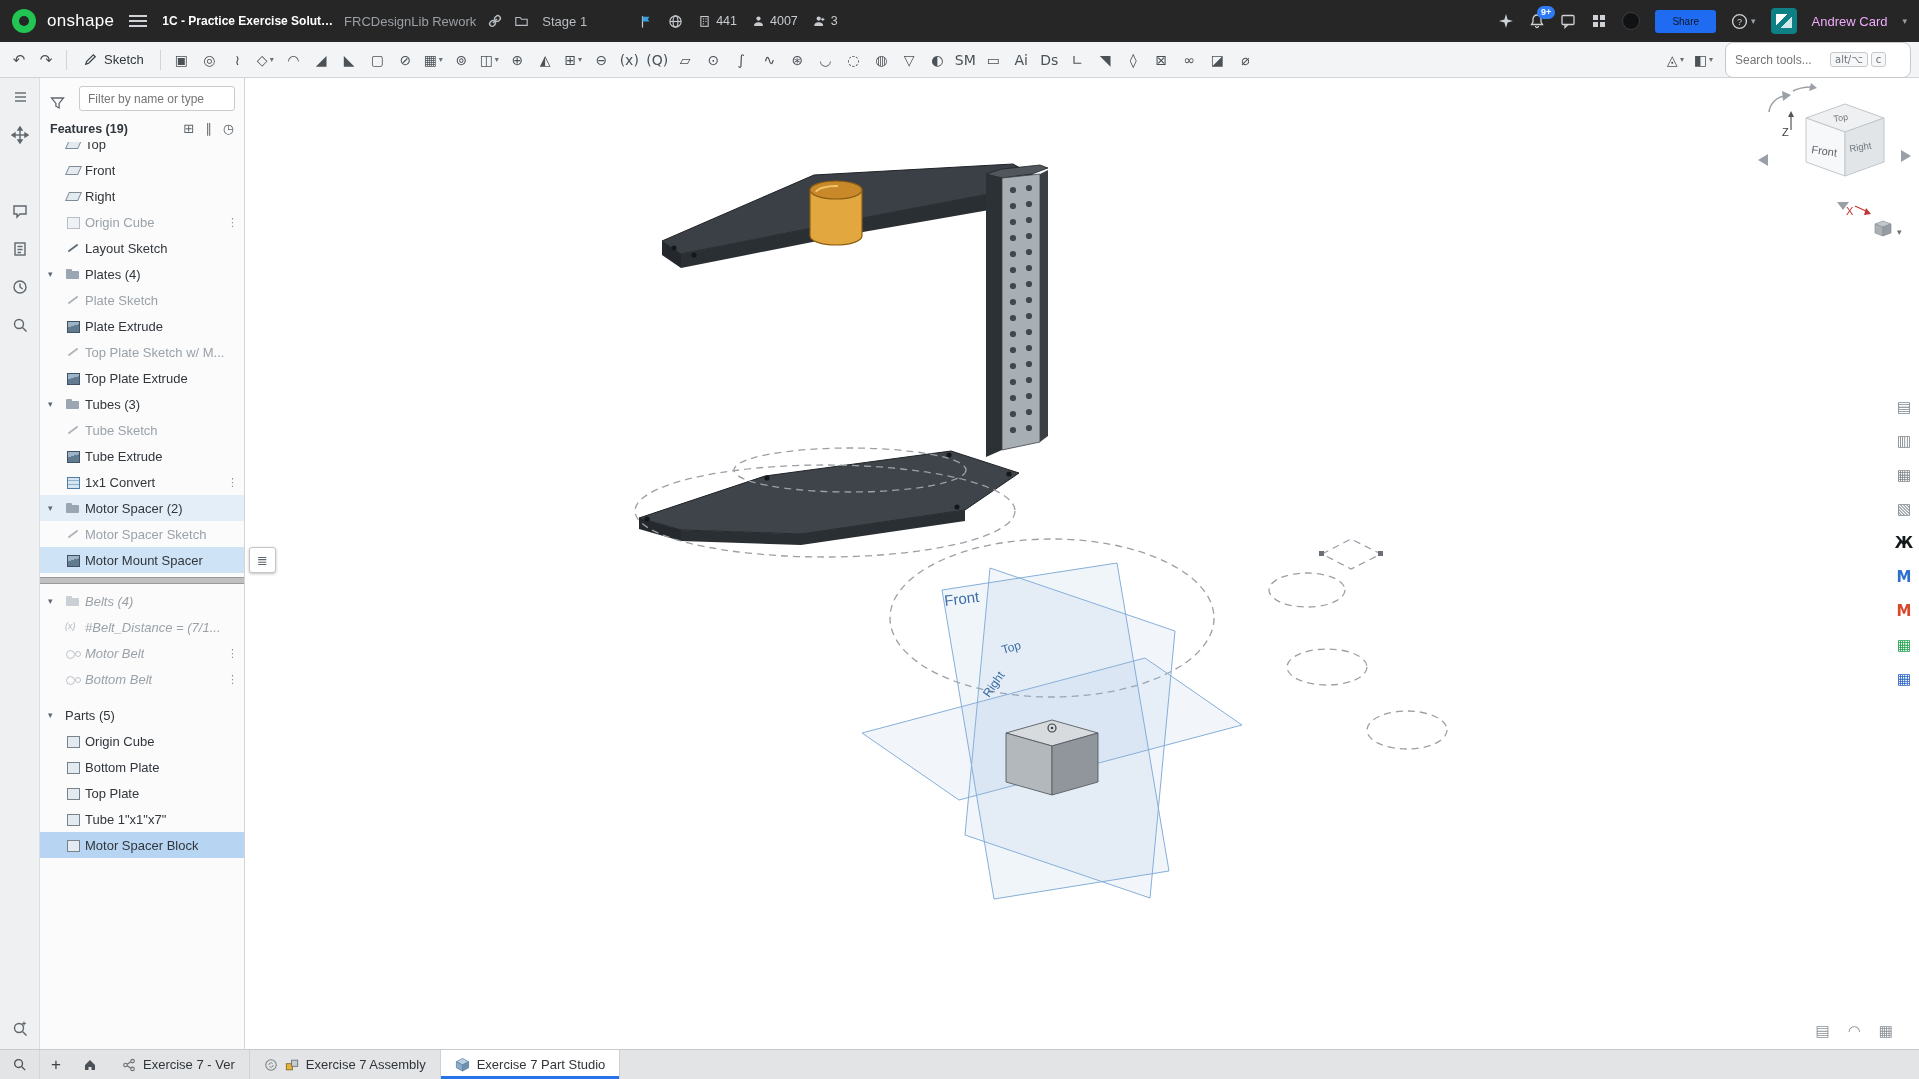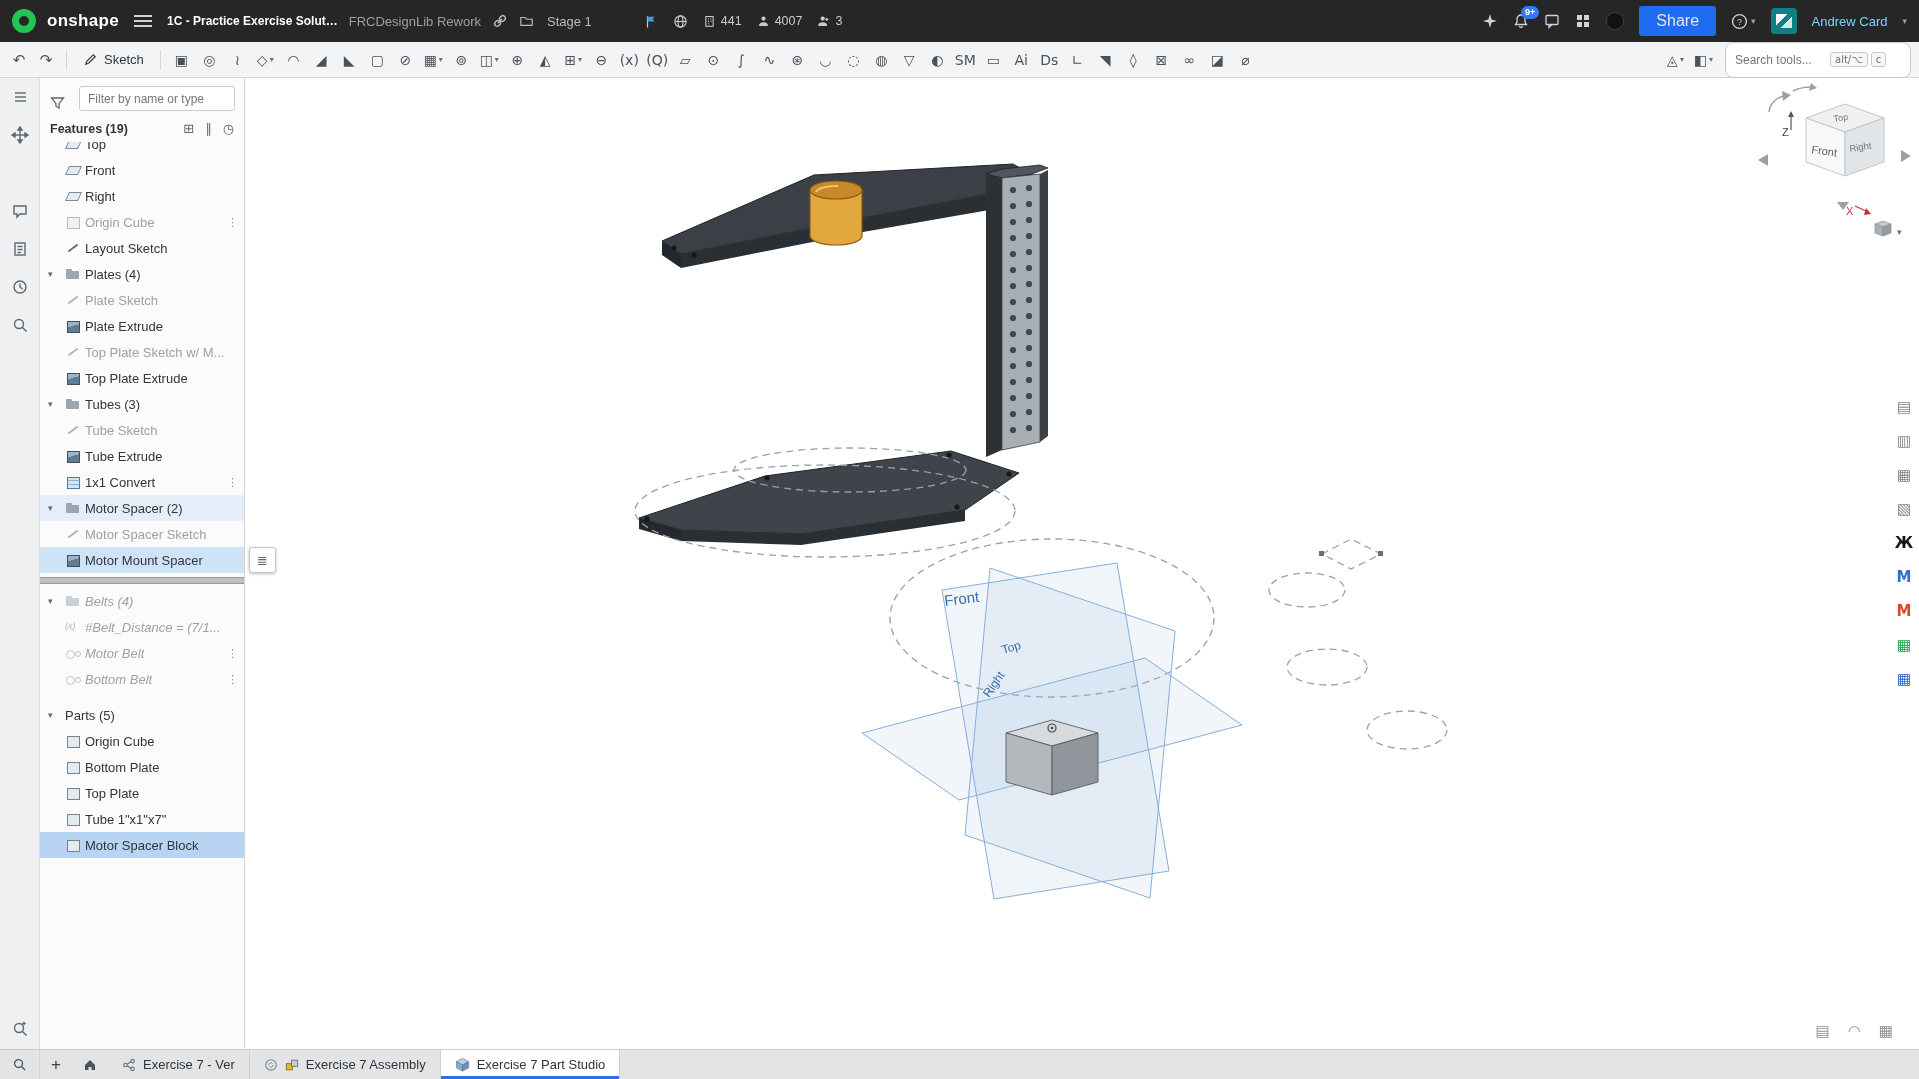--- a/index.html
+++ b/index.html
@@ -4,36 +4,36 @@
 <style>
   *{box-sizing:border-box;margin:0;padding:0}
   body{font-family:"Liberation Sans",sans-serif;background:#555}
   #app{position:relative;width:1919px;height:1079px;background:#fff;overflow:hidden}
 
   
   #topbar{height:42px;background:#262626;display:flex;align-items:center;padding:0 12px;color:#e8eaec}
   .tb-left{display:flex;align-items:center;gap:11px}
   .logo-mark{width:24px;height:24px;border-radius:50%;background:#23c552;position:relative;flex:0 0 24px}
   .logo-mark::after{content:"";position:absolute;left:7px;top:7px;width:10px;height:10px;border-radius:50%;background:#262626}
-  .logo-word{font-size:17px;font-weight:bold;color:#fff;letter-spacing:.3px}
+  .logo-word{font-size:17px;font-weight:normal;color:#fff;letter-spacing:.3px}
   .burger{width:18px;height:12px;border-top:2px solid #cfd3d7;border-bottom:2px solid #cfd3d7;position:relative;margin:0 4px}
   .burger::after{content:"";position:absolute;left:0;top:3px;width:100%;height:2px;background:#cfd3d7}
   .tb-title{font-size:12px;font-weight:bold;color:#fff;white-space:nowrap}
   .tb-sub{font-size:13px;color:#9aa0a6;white-space:nowrap}
   .tb-stage{display:flex;align-items:center;gap:13px;color:#b8bdc2;font-size:13px}
   .tb-center{display:flex;align-items:center;gap:15px;margin-left:52px;color:#c7cbd0;font-size:12.5px}
   .tb-stat{display:flex;align-items:flex-start;gap:5px}
   .tb-right{margin-left:auto;display:flex;align-items:center;gap:15px}
   .icon-btn{display:flex;align-items:center;justify-content:center;position:relative;cursor:pointer}
   .bell-badge{position:absolute;top:-7px;right:-10px;background:#2f7bf6;color:#fff;font-size:9px;font-weight:bold;border-radius:8px;padding:1px 4px;line-height:1.2}
-  .share-btn{background:#1f6bf2;color:#e5e5e5;border:none;border-radius:3px;padding:6px 17px;font-size:16px;cursor:pointer}
+  .share-btn{background:#1f6bf2;color:#0f172a;border:none;border-radius:3px;padding:6px 17px;font-size:10px;cursor:pointer}
   .help-wrap{display:flex;align-items:center;gap:3px;color:#cfd3d7}
   .avatar{width:26px;height:26px;border-radius:4px;background:#0f7f86;position:relative;overflow:hidden}
   .avatar::after{content:"";position:absolute;left:5px;top:6px;width:16px;height:14px;background:linear-gradient(135deg,#fff 0 38%,transparent 38% 62%,#cfe9ea 62%)}
-  .user-name{font-size:13px;color:#7dd3fc}
+  .user-name{font-size:13px;color:#f0abfc}
   .caret{font-family:"DejaVu Sans",sans-serif;font-size:9px;color:#9aa0a6}
   .presence-dot{width:18px;height:18px;border-radius:50%;background:#101214;border:1px solid #3a3f44}
 
   
   #toolbar{height:36px;background:#f3f4f5;border-bottom:1px solid #d2d4d6;display:flex;align-items:center;padding:0 8px 0 6px;gap:1px}
   .tbtn{width:26px;height:26px;border:none;background:none;color:#4a5157;font-size:15px;font-family:"DejaVu Sans",sans-serif;border-radius:3px;cursor:pointer}
   .tsep{width:1px;height:20px;background:#d2d4d6;margin:0 6px;flex:0 0 1px}
   #sketch-btn{display:flex;align-items:center;gap:6px;font-size:13px;color:#2f353a;background:none;border:none;padding:4px 9px;cursor:pointer}
   .tools{display:flex;align-items:center;gap:1px}
   .tool{min-width:27px;height:27px;display:flex;align-items:center;justify-content:center;color:#4a5157;font-size:14px;font-family:"DejaVu Sans",sans-serif;border-radius:3px;cursor:pointer;padding:0 2px}

